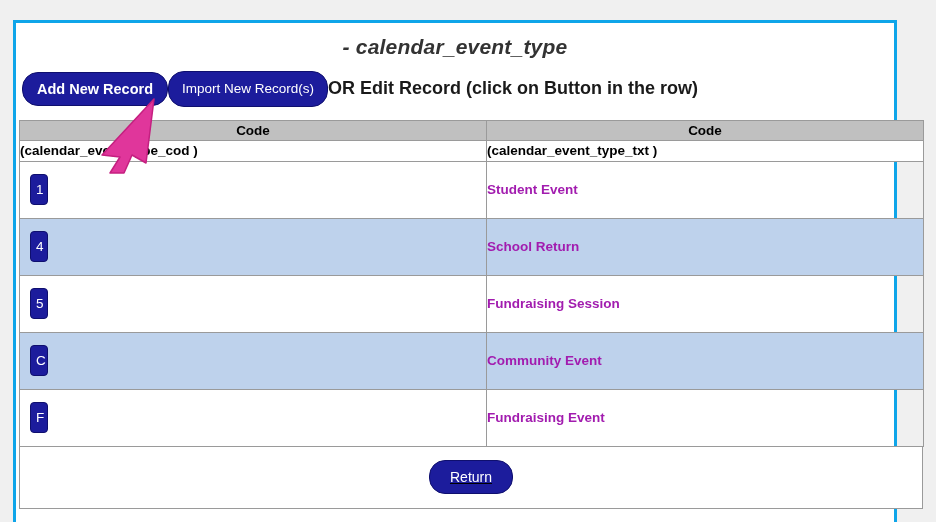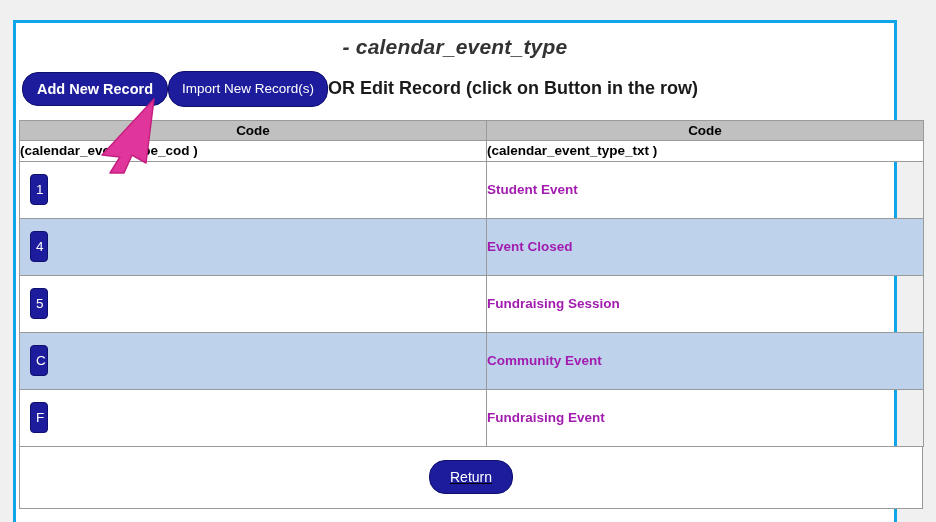--- a/index.html
+++ b/index.html
@@ -174,21 +174,21 @@
       <tr class="row">
         <td>
           <button class="code-btn">1</button>
         </td>
         <td class="text-cell">Student Event</td>
       </tr>
       <tr class="row alt">
         <td>
           <button class="code-btn">4</button>
         </td>
-        <td class="text-cell">Event Closed</td>
+        <td class="text-cell">School Return</td>
       </tr>
       <tr class="row">
         <td>
           <button class="code-btn">5</button>
         </td>
         <td class="text-cell">Fundraising Session</td>
       </tr>
       <tr class="row alt">
         <td>
           <button class="code-btn">C</button>

